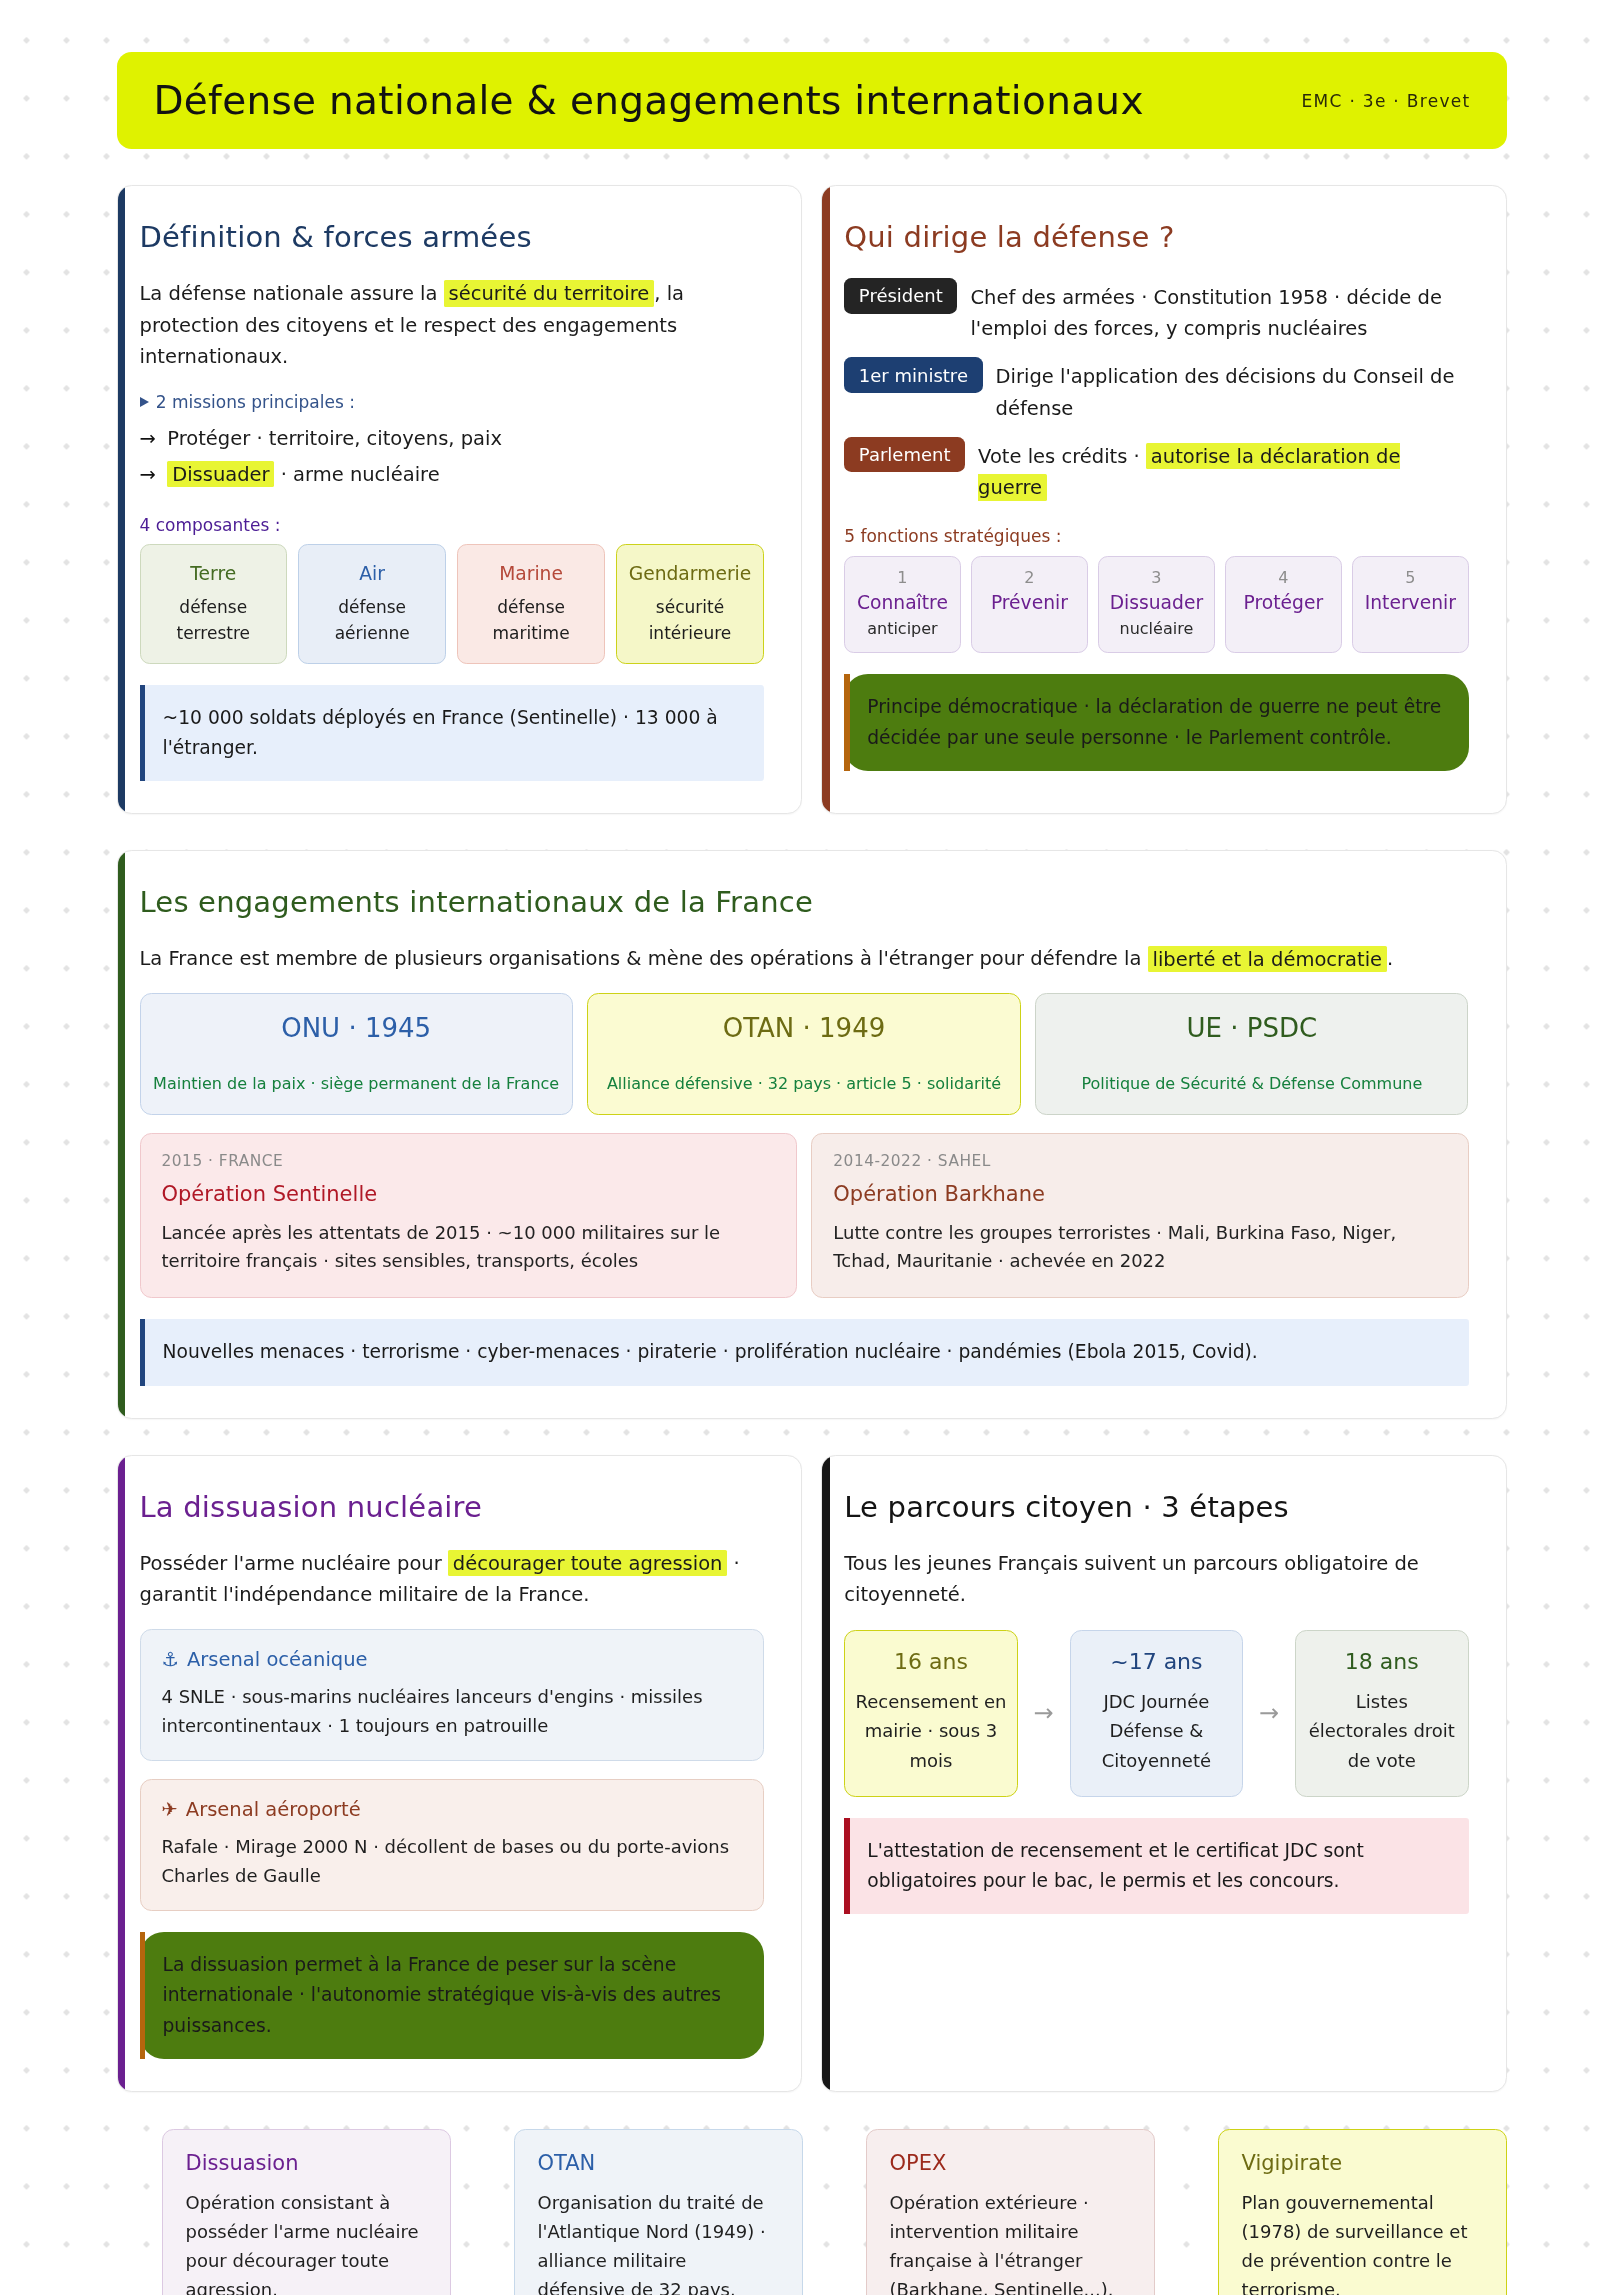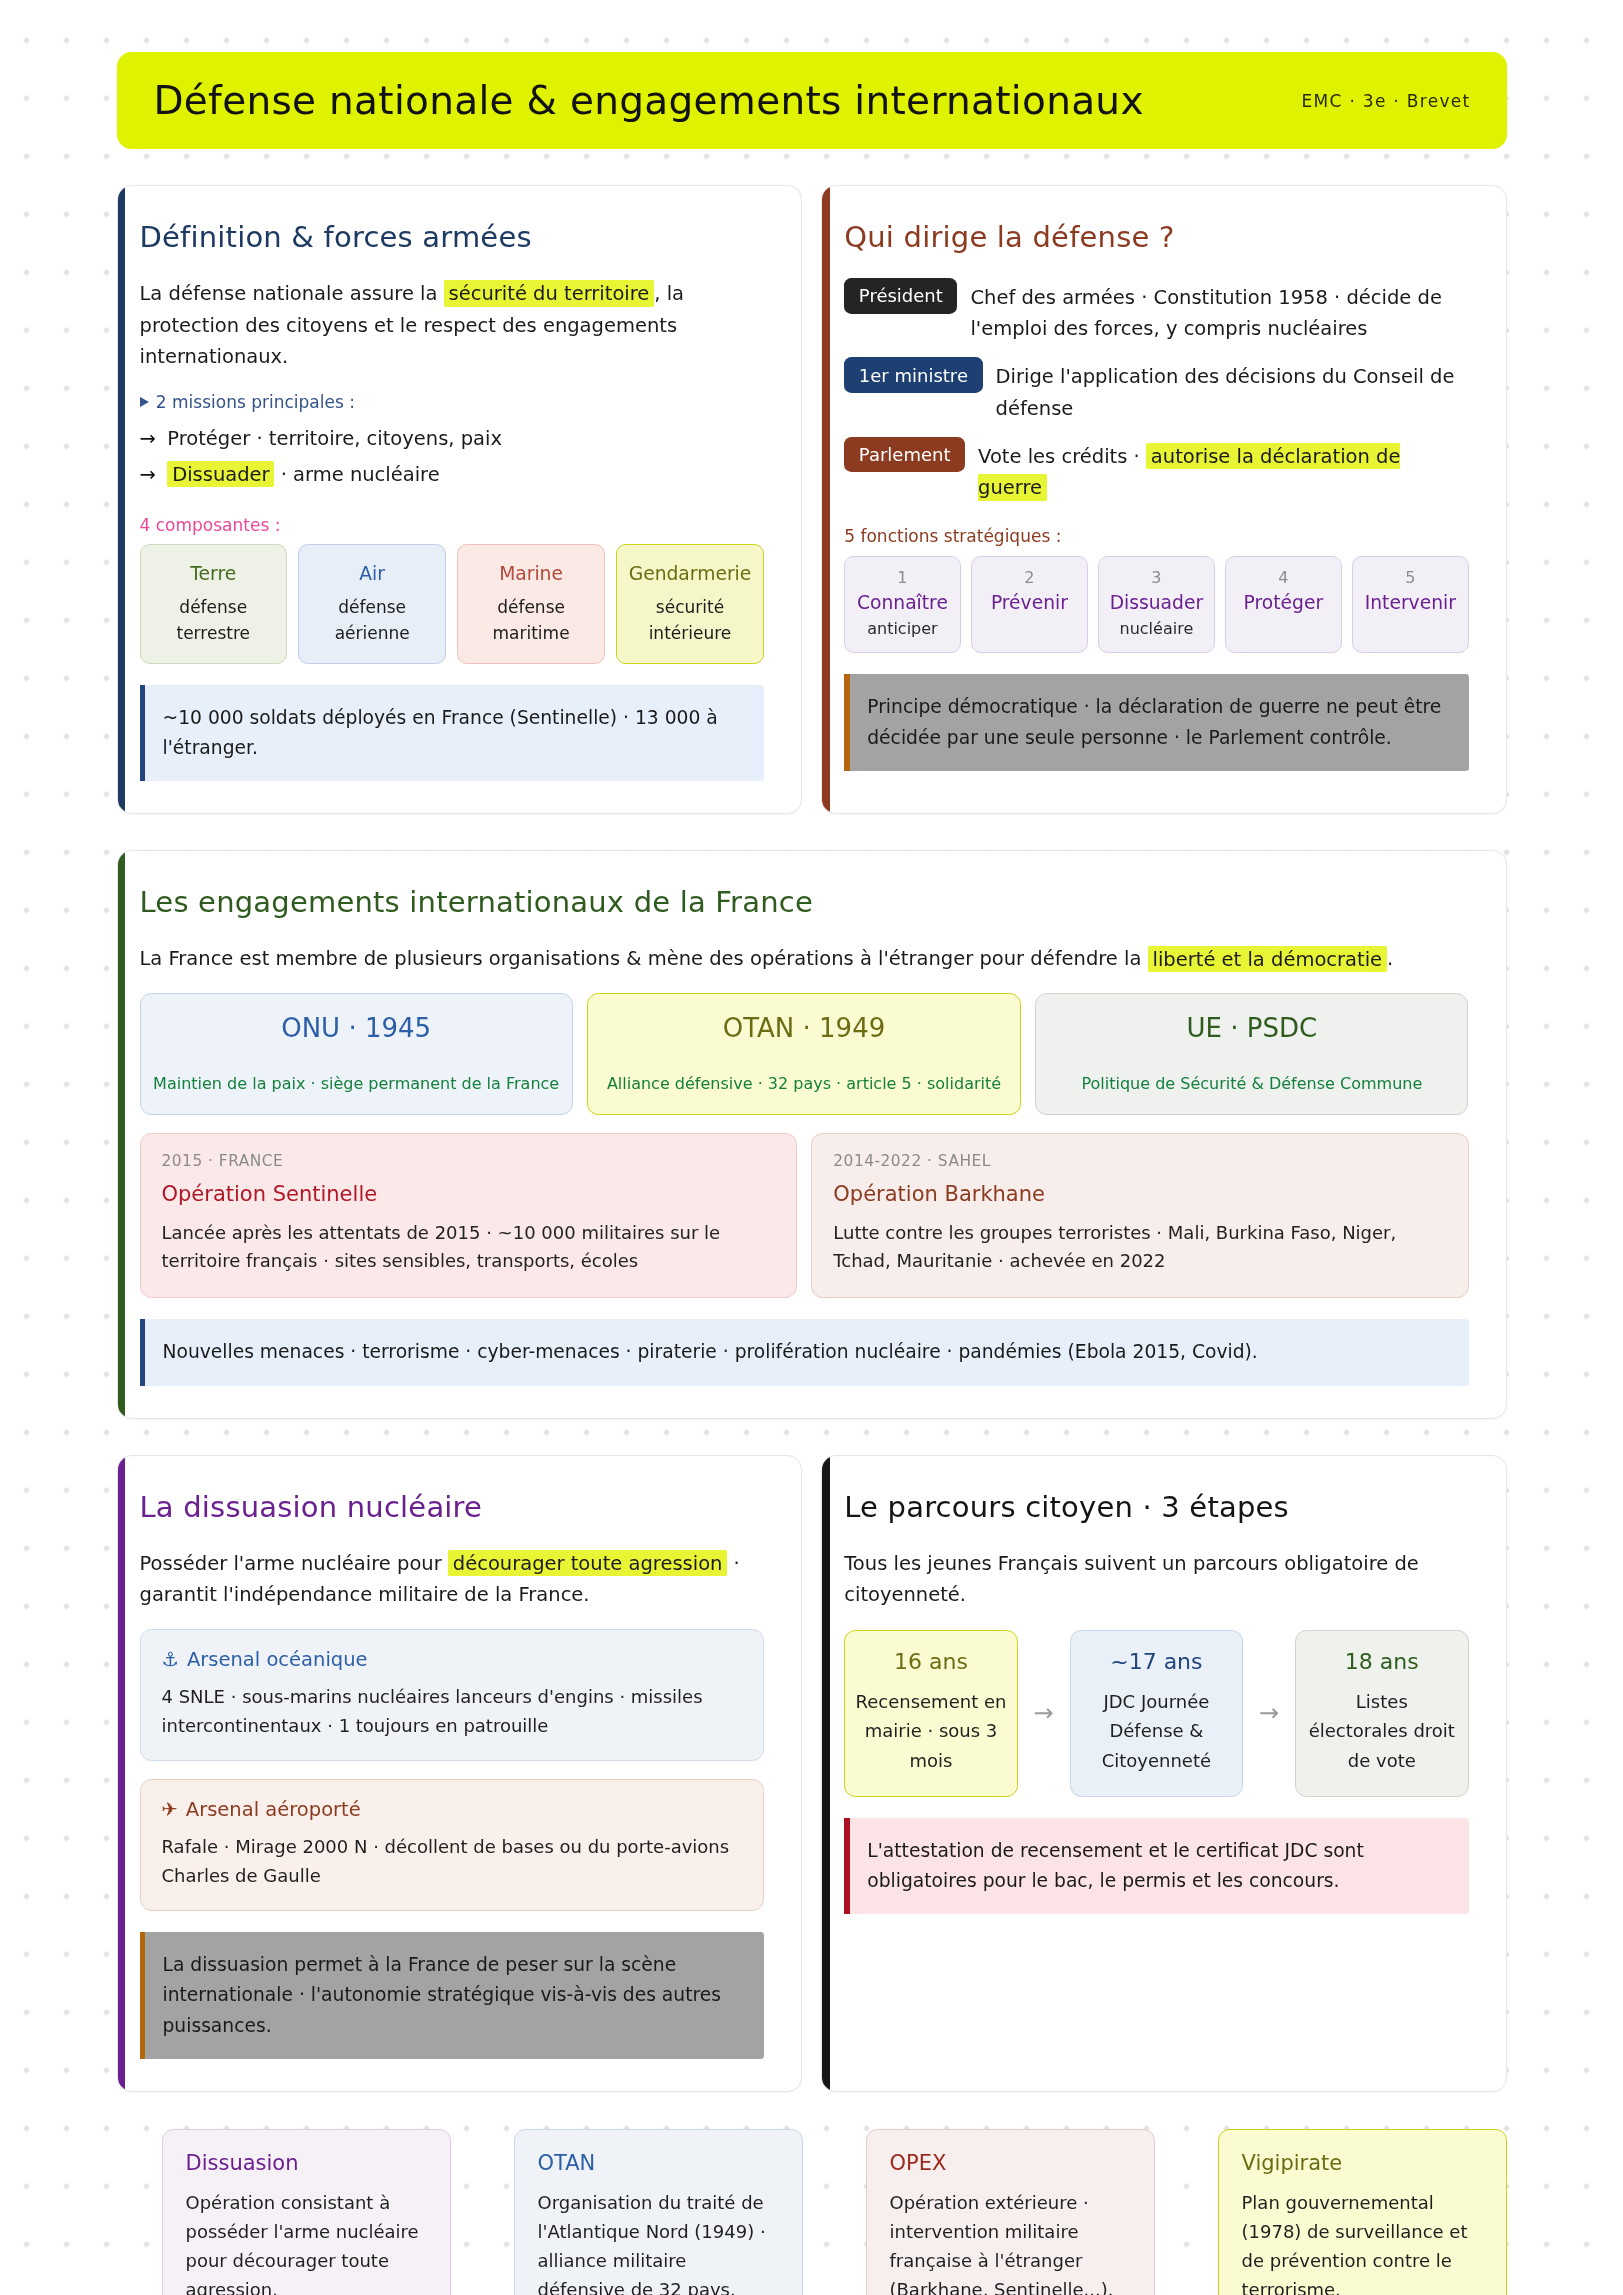--- a/index.html
+++ b/index.html
@@ -72,21 +72,21 @@
 
   p.body{margin:0 0 8px 0;font-size:19.5px;line-height:1.62;color:#1b1b1b;}
   .hl{background:var(--hl);padding:1.6px 4.9px;border-radius:1.6px;}
 
   .sublabel{font-size:17px;color:#34538a;margin:19.5px 0 9.7px 0;display:flex;align-items:center;gap:7.3px;}
   .tri{display:inline-block;width:0;height:0;border-left:9px solid #34538a;border-top:5.7px solid transparent;border-bottom:5.7px solid transparent;}
   .arrow-line{font-size:19.5px;line-height:1.75;color:#1b1b1b;display:flex;align-items:flex-start;gap:11.4px;margin:1.6px 0;}
   .arrow-line .ar{color:#111;font-size:19.5px;}
 
   .minilabel{font-size:17px;color:#3a3a3a;margin:23px 0 9.7px 0;}
-  .minilabel.navyc{color:#ec4899;}
+  .minilabel.navyc{color:#4c1d95;}
 
   
   .chips{display:flex;gap:11.4px;}
   .chip{
     flex:1;border-radius:9.7px;padding:14.6px 6.5px 16px 6.5px;text-align:center;
     font-size:17px;line-height:1.55;color:#1d1d1d;
   }
   .chip .t{display:block;font-size:18.7px;margin-bottom:4.9px;}
   .chip.c1{background:#eef2e6;border:0.8px solid #cdd9bd;}
   .chip.c1 .t{color:#446b22;}
@@ -98,21 +98,21 @@
   .chip.c4 .t{color:#6d6b13;}
 
   
   .callout{
     margin-top:21px;border-radius:3.2px;padding:18px 21px 18px 23px;
     font-size:18.7px;line-height:1.62;position:relative;
   }
   .callout::before{content:"";position:absolute;left:0;top:0;bottom:0;width:5.7px;}
   .callout.blue{background:#e7effb;}
   .callout.blue::before{background:#21457e;}
-  .callout.orange{background:#a3a3a3;}
+  .callout.orange{background:#4d7c0f;border-radius:24px;}
   .callout.orange::before{background:#b5650d;}
   .callout.red{background:#fbe3e6;}
   .callout.red::before{background:#ab0f21;}
 
   
   .roles{display:flex;flex-direction:column;gap:13px;margin-bottom:6.5px;}
   .role{display:flex;align-items:flex-start;gap:13px;}
   .pill{
     flex:none;border-radius:7.3px;color:#fff;font-size:18px;padding:7.3px 14.6px;white-space:nowrap;
   }

